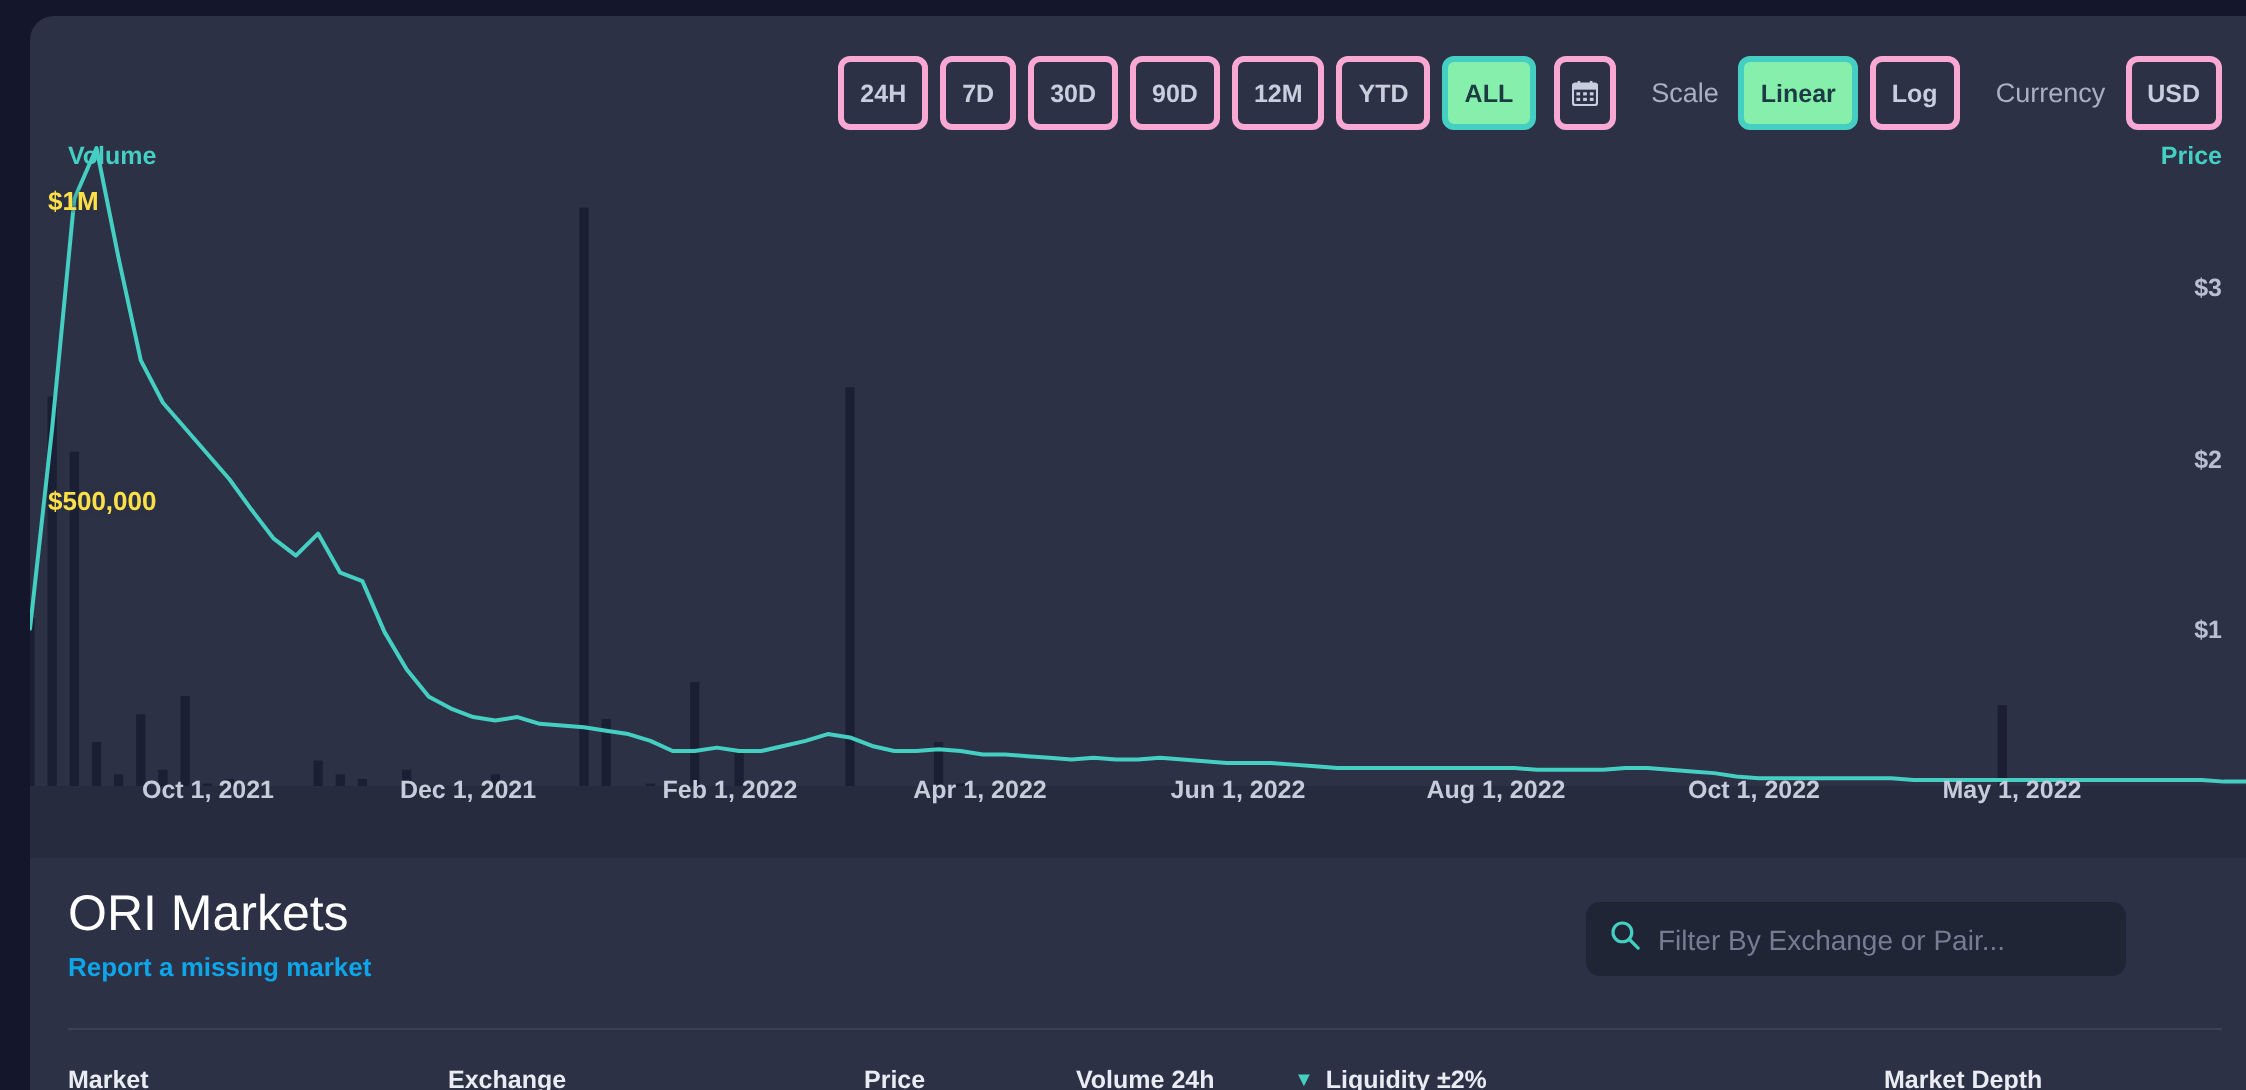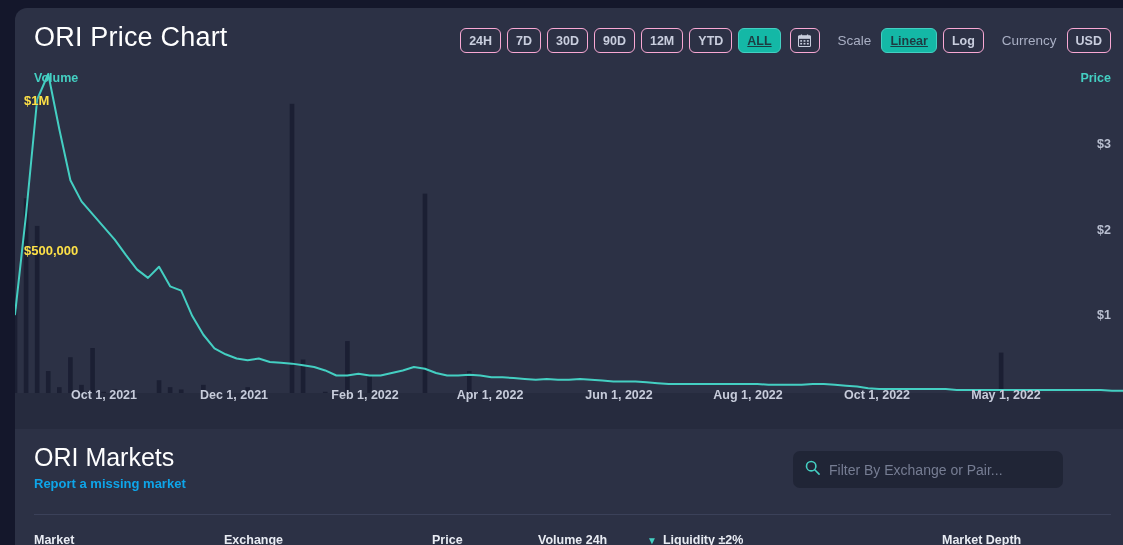--- a/index.html
+++ b/index.html
@@ -27,31 +27,30 @@
     position: absolute; left: 19px; top: 14px;
     font-size: 27px; color: #ffffff; font-weight: 400;
     letter-spacing: .2px; white-space: nowrap;
   }
 
   .toolbar {
     position: absolute; right: 12px; top: 20px;
     display: flex; align-items: center; gap: 9px;
   }
   .pill {
-    height: 25px; min-width: 34px; padding: 0 8px;
-    border: 1px solid #f9a8d4; border-radius: 6px;
+    height: 37px; min-width: 34px; padding: 0 8px;
+    border: 3px solid #f9a8d4; border-radius: 6px;
     background: transparent; color: #c9cede;
     font-size: 12.5px; font-weight: 600;
     display: flex; align-items: center; justify-content: center;
     white-space: nowrap; cursor: pointer;
   }
   .pill.active {
-    background: #14b8a6; border-color: #44cfc2; color: #1d3b42;
+    background: #86efac; border-color: #44cfc2; color: #1d3b42;
     font-weight: 700;
-    text-decoration: underline;
   }
   .pill.cal { min-width: 30px; padding: 0 6px; }
   .tb-label {
     font-size: 13.5px; color: #a9afc4; margin-left: 9px; margin-right: 1px;
     white-space: nowrap;
   }
   .grp { display: flex; align-items: center; gap: 6px; }
 
   
   .chart-wrap {
@@ -128,21 +127,20 @@
     vertical-align: middle;
   }
 </style>
 </head>
 <body>
 
 <div id="root">
   <div class="card">
 
     <div class="chart-head">
-      <div class="page-title">ORI Price Chart</div>
 
       <div class="toolbar">
         <div class="grp" id="range-group">
             <div class="pill">24H</div>
             <div class="pill">7D</div>
             <div class="pill">30D</div>
             <div class="pill">90D</div>
             <div class="pill">12M</div>
             <div class="pill">YTD</div>
             <div class="pill active">ALL</div>

